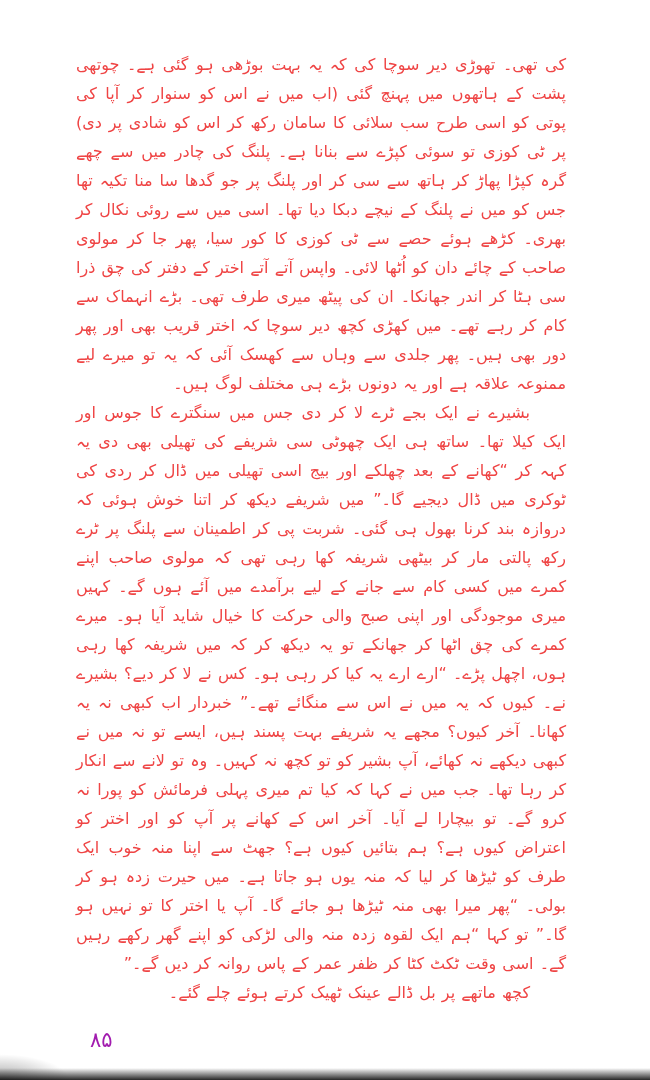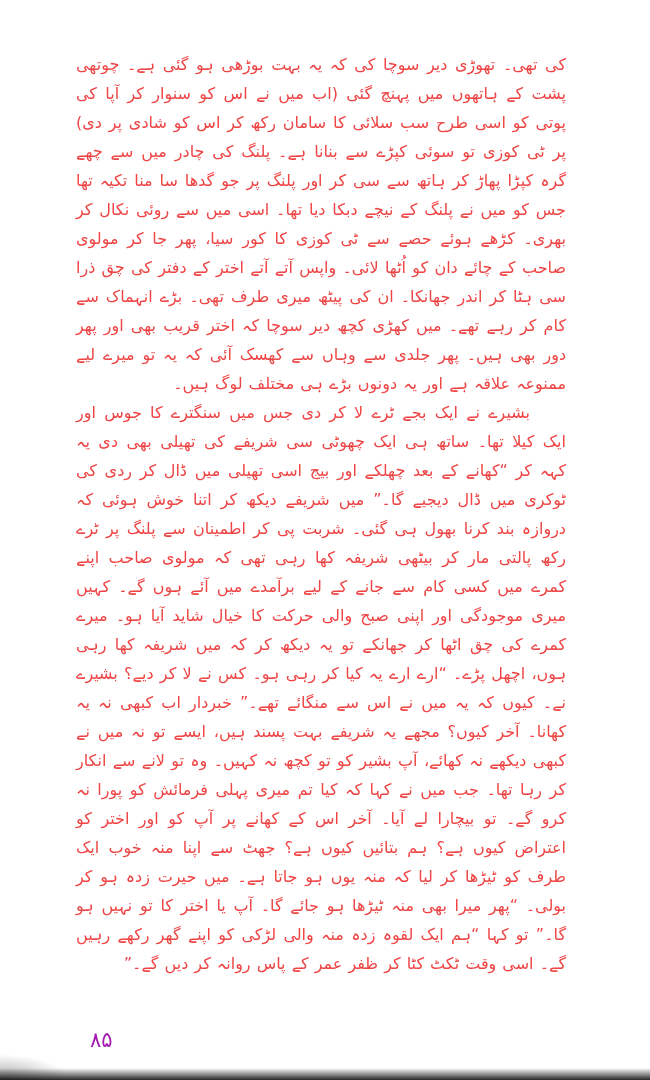--- a/index.html
+++ b/index.html
@@ -63,20 +63,21 @@
   }
 </style>
 </head>
 <body>
 
 <div class="scan-page">
 
   <div class="text-block">
     <p>کی تھی۔ تھوڑی دیر سوچا کی کہ یہ بہت بوڑھی ہو گئی ہے۔ چوتھی پشت کے ہاتھوں میں پہنچ گئی (اب میں نے اس کو سنوار کر آپا کی پوتی کو اسی طرح سب سلائی کا سامان رکھ کر اس کو شادی پر دی) پر ٹی کوزی تو سوئی کپڑے سے بنانا ہے۔ پلنگ کی چادر میں سے چھے گرہ کپڑا پھاڑ کر ہاتھ سے سی کر اور پلنگ پر جو گدھا سا منا تکیہ تھا جس کو میں نے پلنگ کے نیچے دبکا دیا تھا۔ اسی میں سے روئی نکال کر بھری۔ کڑھے ہوئے حصے سے ٹی کوزی کا کور سیا، پھر جا کر مولوی صاحب کے چائے دان کو اُٹھا لائی۔ واپس آتے آتے اختر کے دفتر کی چق ذرا سی ہٹا کر اندر جھانکا۔ ان کی پیٹھ میری طرف تھی۔ بڑے انہماک سے کام کر رہے تھے۔ میں کھڑی کچھ دیر سوچا کہ اختر قریب بھی اور پھر دور بھی ہیں۔ پھر جلدی سے وہاں سے کھسک آئی کہ یہ تو میرے لیے ممنوعہ علاقہ ہے اور یہ دونوں بڑے ہی مختلف لوگ ہیں۔</p>
     <p class="indented">بشیرے نے ایک بجے ٹرے لا کر دی جس میں سنگترے کا جوس اور ایک کیلا تھا۔ ساتھ ہی ایک چھوٹی سی شریفے کی تھیلی بھی دی یہ کہہ کر “کھانے کے بعد چھلکے اور بیج اسی تھیلی میں ڈال کر ردی کی ٹوکری میں ڈال دیجیے گا۔” میں شریفے دیکھ کر اتنا خوش ہوئی کہ دروازہ بند کرنا بھول ہی گئی۔ شربت پی کر اطمینان سے پلنگ پر ٹرے رکھ پالتی مار کر بیٹھی شریفہ کھا رہی تھی کہ مولوی صاحب اپنے کمرے میں کسی کام سے جانے کے لیے برآمدے میں آئے ہوں گے۔ کہیں میری موجودگی اور اپنی صبح والی حرکت کا خیال شاید آیا ہو۔ میرے کمرے کی چق اٹھا کر جھانکے تو یہ دیکھ کر کہ میں شریفہ کھا رہی ہوں، اچھل پڑے۔ “ارے ارے یہ کیا کر رہی ہو۔ کس نے لا کر دیے؟ بشیرے نے۔ کیوں کہ یہ میں نے اس سے منگائے تھے۔” خبردار اب کبھی نہ یہ کھانا۔ آخر کیوں؟ مجھے یہ شریفے بہت پسند ہیں، ایسے تو نہ میں نے کبھی دیکھے نہ کھائے، آپ بشیر کو تو کچھ نہ کہیں۔ وہ تو لانے سے انکار کر رہا تھا۔ جب میں نے کہا کہ کیا تم میری پہلی فرمائش کو پورا نہ کرو گے۔ تو بیچارا لے آیا۔ آخر اس کے کھانے پر آپ کو اور اختر کو اعتراض کیوں ہے؟ ہم بتائیں کیوں ہے؟ جھٹ سے اپنا منہ خوب ایک طرف کو ٹیڑھا کر لیا کہ منہ یوں ہو جاتا ہے۔ میں حیرت زدہ ہو کر بولی۔ “پھر میرا بھی منہ ٹیڑھا ہو جائے گا۔ آپ یا اختر کا تو نہیں ہو گا۔” تو کہا “ہم ایک لقوہ زدہ منہ والی لڑکی کو اپنے گھر رکھے رہیں گے۔ اسی وقت ٹکٹ کٹا کر ظفر عمر کے پاس روانہ کر دیں گے۔”</p>
+    <p class="indented">کچھ ماتھے پر بل ڈالے عینک ٹھیک کرتے ہوئے چلے گئے۔</p>
   </div>
 
   <div class="page-number">۸۵</div>
 
   <div class="corner-shadow"></div>
   <div class="bottom-scan-edge"></div>
 
 </div>
 
 </body></html>

